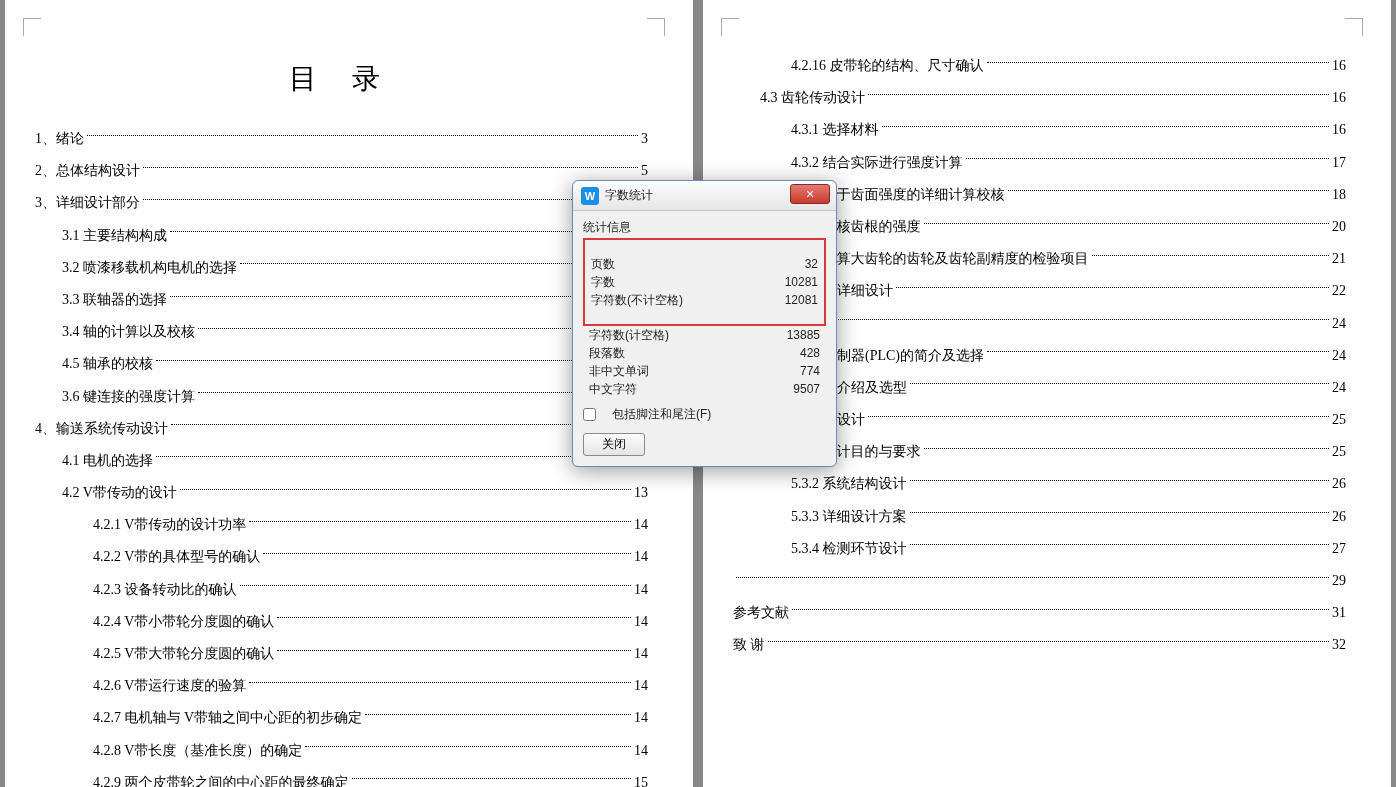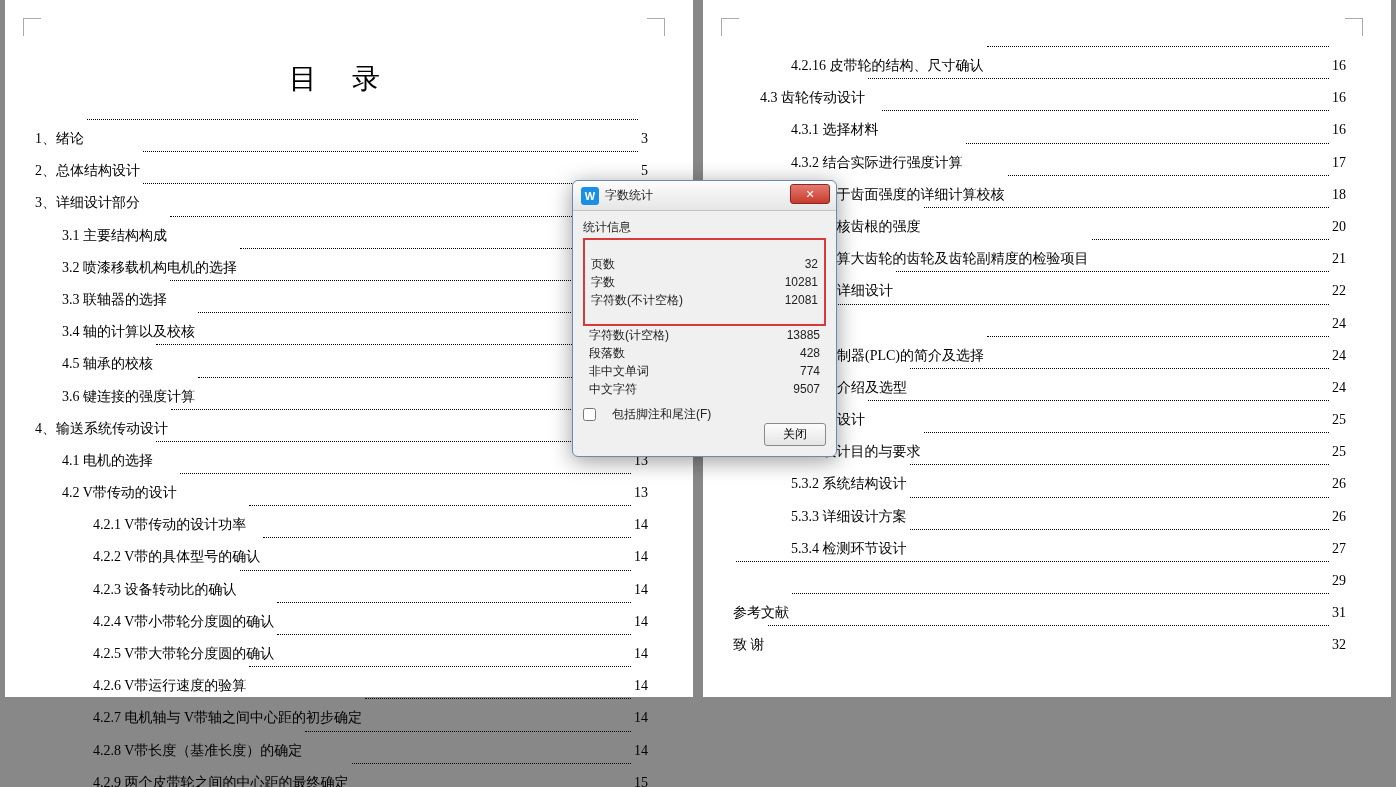--- a/index.html
+++ b/index.html
@@ -14,21 +14,21 @@
     overflow: hidden;
     position: relative;
   }
   .pages {
     display: flex;
     height: 100%;
   }
   .page {
     background: #fff;
     width: 688px;
-    height: 697px;
+    height: 787px;
     padding: 30px 45px 10px 30px;
     position: relative;
     margin: 0 5px;
   }
   .corner {
     position: absolute;
     width: 18px;
     height: 18px;
     border-color: #aaa;
     border-style: solid;
@@ -38,21 +38,21 @@
   .corner.tr { top: 18px; right: 28px; border-top-width: 1px; border-right-width: 1px; }
   .page h1 {
     text-align: center;
     font-size: 28px;
     font-weight: normal;
     margin: 30px 0 25px 0;
     letter-spacing: 14px;
   }
   .toc-line {
     display: flex;
-    align-items: flex-start;
+    align-items: center;
     line-height: 2.3;
     font-size: 14px;
     font-family: "SimSun", "宋体", serif;
   }
   .toc-line.lvl1 { padding-left: 0; }
   .toc-line.lvl2 { padding-left: 27px; }
   .toc-line.lvl3 { padding-left: 58px; }
   .toc-title { white-space: nowrap; }
   .toc-dots {
     flex: 1;
@@ -138,21 +138,21 @@
   .dlg-chk {
     margin-top: 8px;
     display: flex;
     align-items: center;
     gap: 16px;
     font-size: 12px;
   }
   .dlg-chk input { margin:0; }
   .dlg-footer {
     display: flex;
-    justify-content: flex-end;
+    margin-top: 10px;
   }
   .dlg-btn {
     padding: 2px 18px;
     font-size: 12px;
     background: linear-gradient(#fdfdfd,#e4e4e4);
     border: 1px solid #8a8a8a;
     border-radius: 3px;
     cursor: pointer;
     font-family: inherit;
   }

